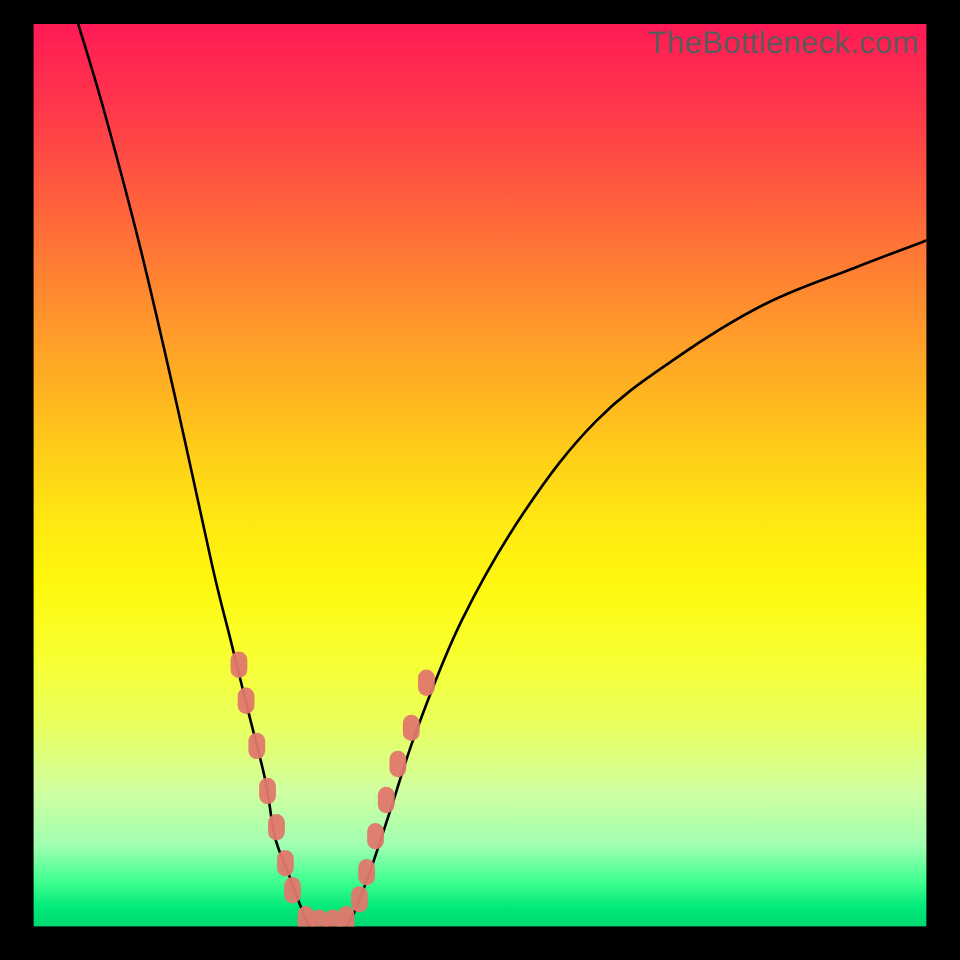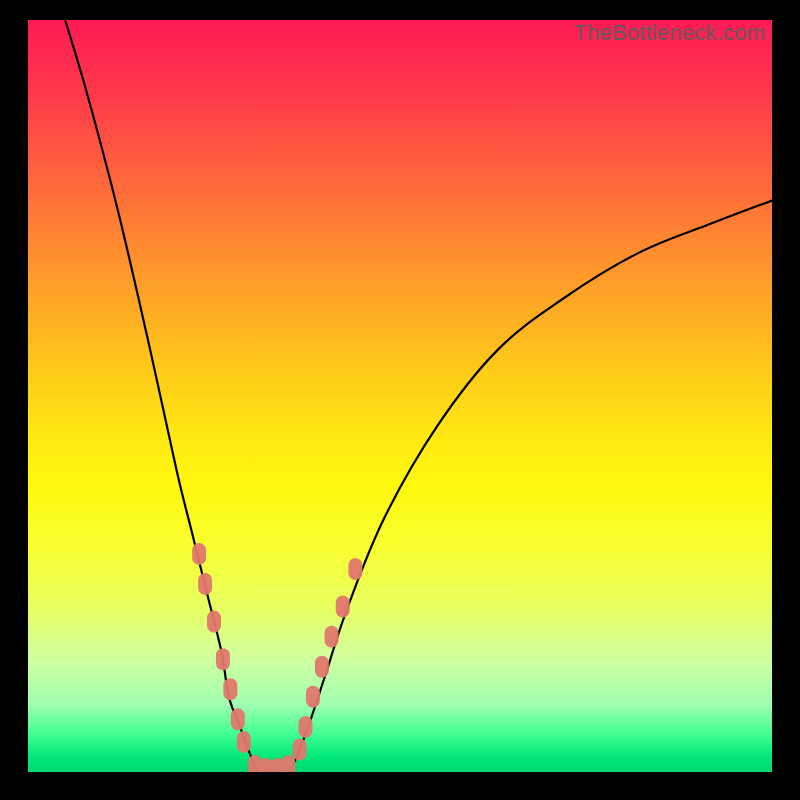--- a/index.html
+++ b/index.html
@@ -31,21 +31,21 @@
       #40ff90 95%,
       #00e878 98%,
       #00d870 100%
     );
   }
   .watermark {
     position: absolute;
     top: 0px;
     right: 6px;
     font-family: Arial, Helvetica, sans-serif;
-    font-size: 22px;
+    font-size: 26px;
     font-weight: 500;
     color: #5b5b5b;
     letter-spacing: 0.2px;
   }
   svg.curve {
     position: absolute;
     left: 0;
     top: 0;
     width: 744px;
     height: 752px;

